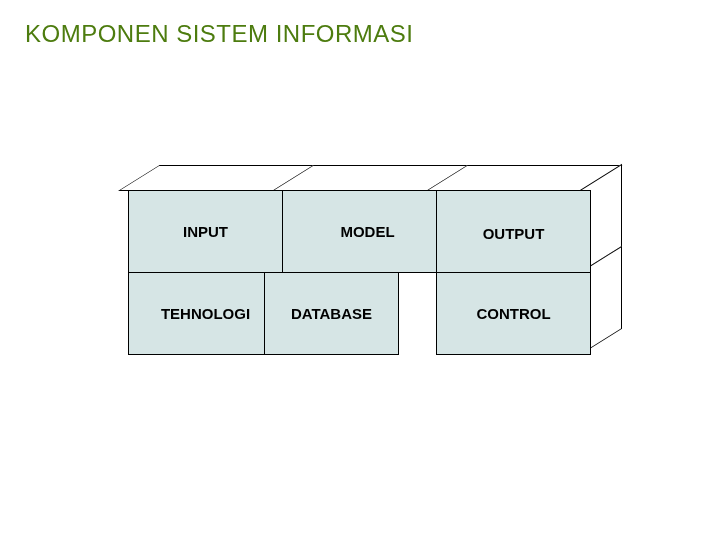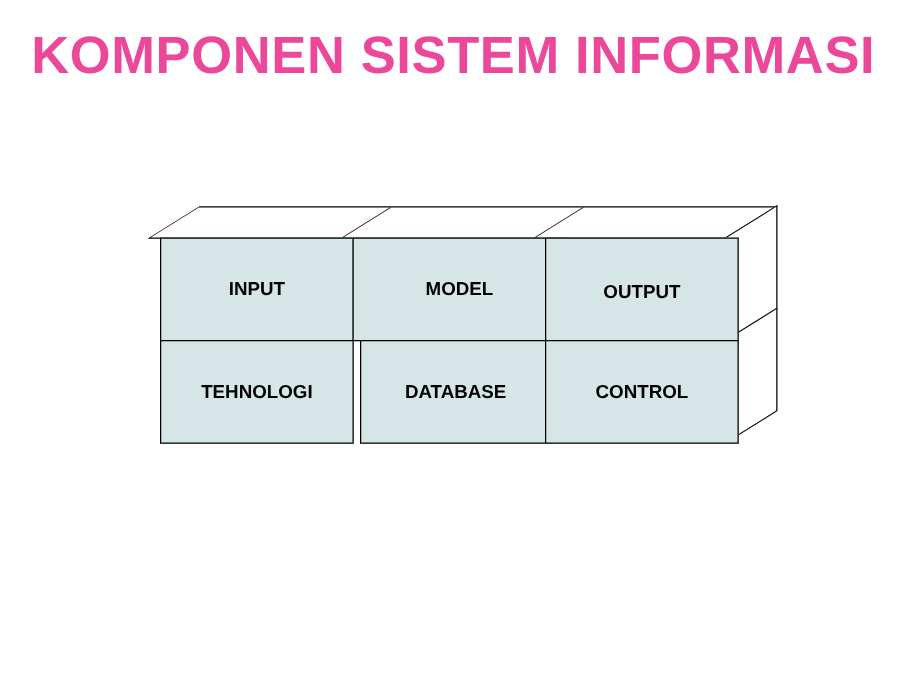--- a/index.html
+++ b/index.html
@@ -8,23 +8,23 @@
     width: 720px;
     height: 540px;
     background: #ffffff;
     font-family: Arial, Helvetica, sans-serif;
     position: relative;
   }
   .title {
     position: absolute;
     top: 20px;
     left: 25px;
-    font-size: 42px;
-    font-weight: 700;
-    color: #ec4899;
+    font-size: 24px;
+    font-weight: 400;
+    color: #4d7c0f;
     letter-spacing: 0.5px;
   }
   .diagram {
     position: absolute;
     top: 165px;
     left: 118px;
   }
   .face {
     position: absolute;
     background: #d6e5e5;
@@ -68,16 +68,16 @@
   <div class="top" style="left:308px; top:0px; width:155px; height:26px;"></div>
 
   <div class="side" style="left:462px; top:25px; width:42px; height:83px;"></div>
   <div class="side" style="left:462px; top:107px; width:42px; height:83px;"></div>
 
   <div class="face" style="left:0px; top:25px; width:155px; height:83px;">INPUT</div>
   <div class="face" style="left:154px; top:25px; width:171px; height:83px;">MODEL</div>
   <div class="face" style="left:308px; top:25px; width:155px; height:86px;">OUTPUT</div>
 
   <div class="face" style="left:0px; top:107px; width:155px; height:83px;">TEHNOLOGI</div>
-  <div class="face" style="left:160px; top:107px; width:153px; height:83px;">DATABASE</div>
+  <div class="face" style="left:136px; top:107px; width:135px; height:83px;">DATABASE</div>
   <div class="face" style="left:308px; top:107px; width:155px; height:83px;">CONTROL</div>
 
 </div>
 
 </body></html>

